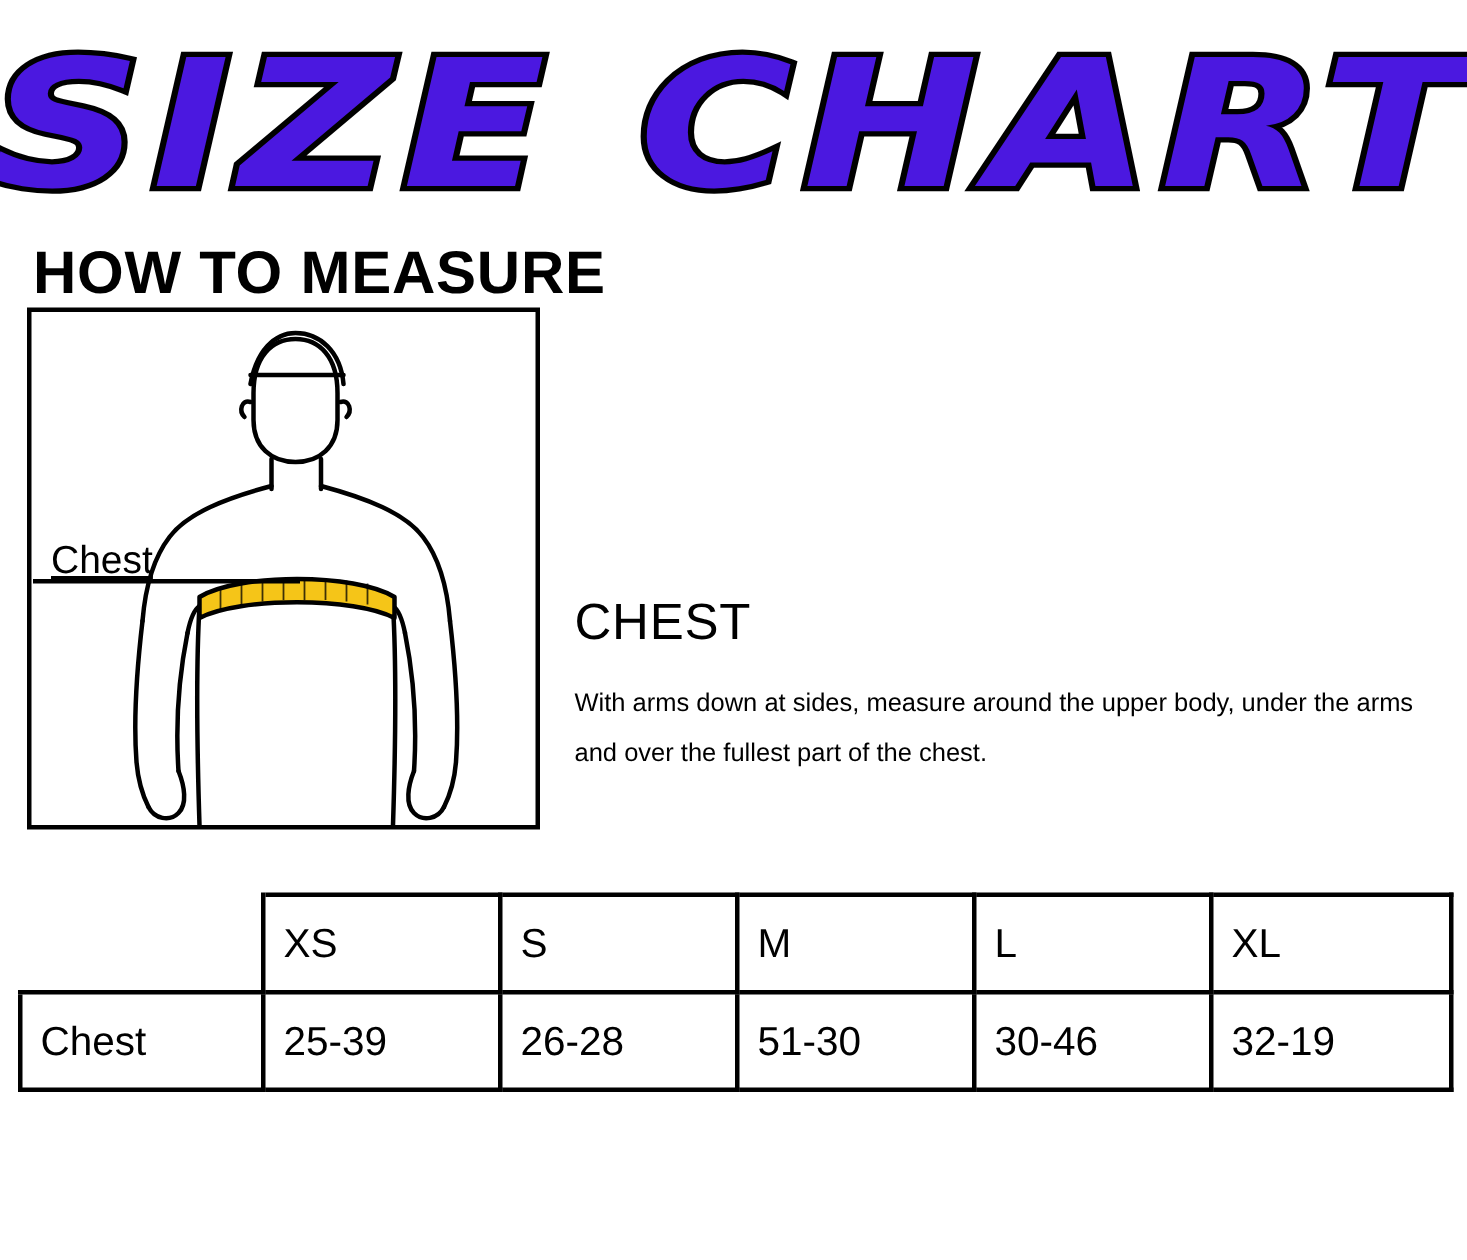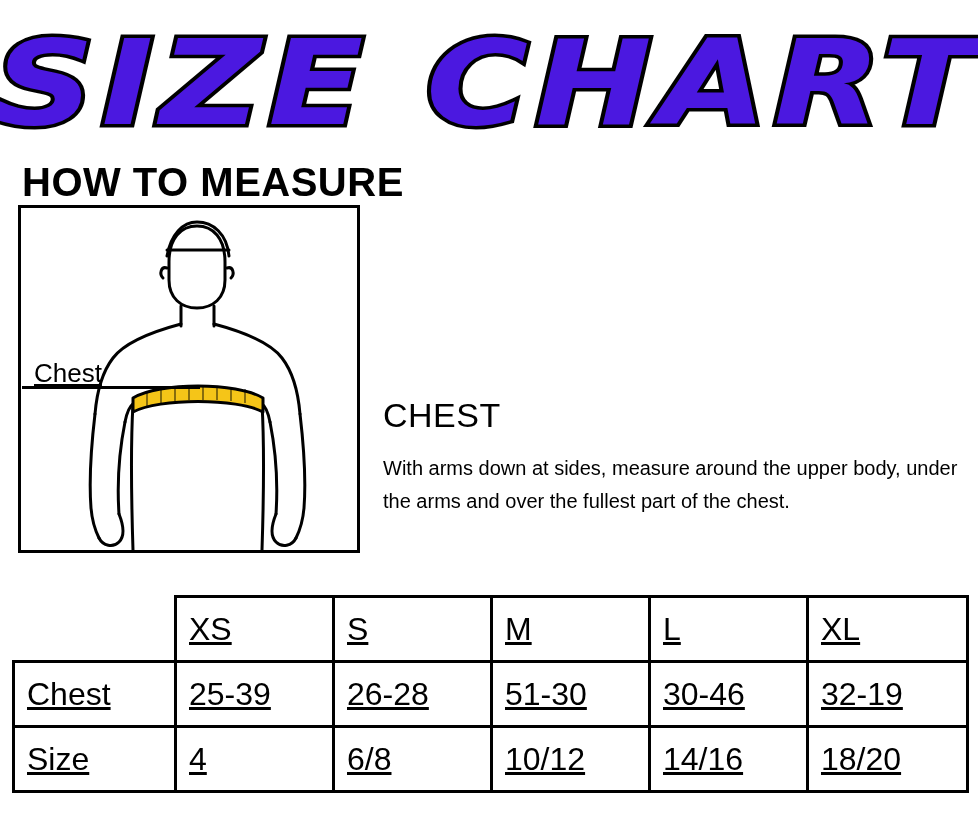--- a/index.html
+++ b/index.html
@@ -96,36 +96,35 @@
     top: 396px;
     font-size: 34px;
     letter-spacing: 0.5px;
     font-family: "Liberation Sans", sans-serif;
   }
   #chest-desc {
     position: absolute;
     left: 383px;
     top: 452px;
     width: 580px;
-    font-size: 20px;
+    font-size: 17px;
     line-height: 33px;
     font-family: "Liberation Sans", sans-serif;
   }
 
   
   #size-table {
     position: absolute;
     left: 12px;
     top: 595px;
     width: 954px;
     border-collapse: collapse;
     table-layout: fixed;
     font-family: "Liberation Sans", sans-serif;
-    font-size: 32px;
-    text-decoration: underline;
+    font-size: 27px;
   }
   #size-table td {
     height: 62px;
     padding: 0 0 0 12px;
     vertical-align: middle;
     border: 3px solid #000000;
   }
   #size-table tr:first-child td:first-child,
   #size-table tr:first-child {
     
@@ -227,22 +226,14 @@
       <td>XL</td>
     </tr>
     <tr>
       <td>Chest</td>
       <td>25-39</td>
       <td>26-28</td>
       <td>51-30</td>
       <td>30-46</td>
       <td>32-19</td>
     </tr>
-    <tr>
-      <td>Size</td>
-      <td>4</td>
-      <td>6/8</td>
-      <td>10/12</td>
-      <td>14/16</td>
-      <td>18/20</td>
-    </tr>
   </tbody>
 </table>
 
 </body></html>

